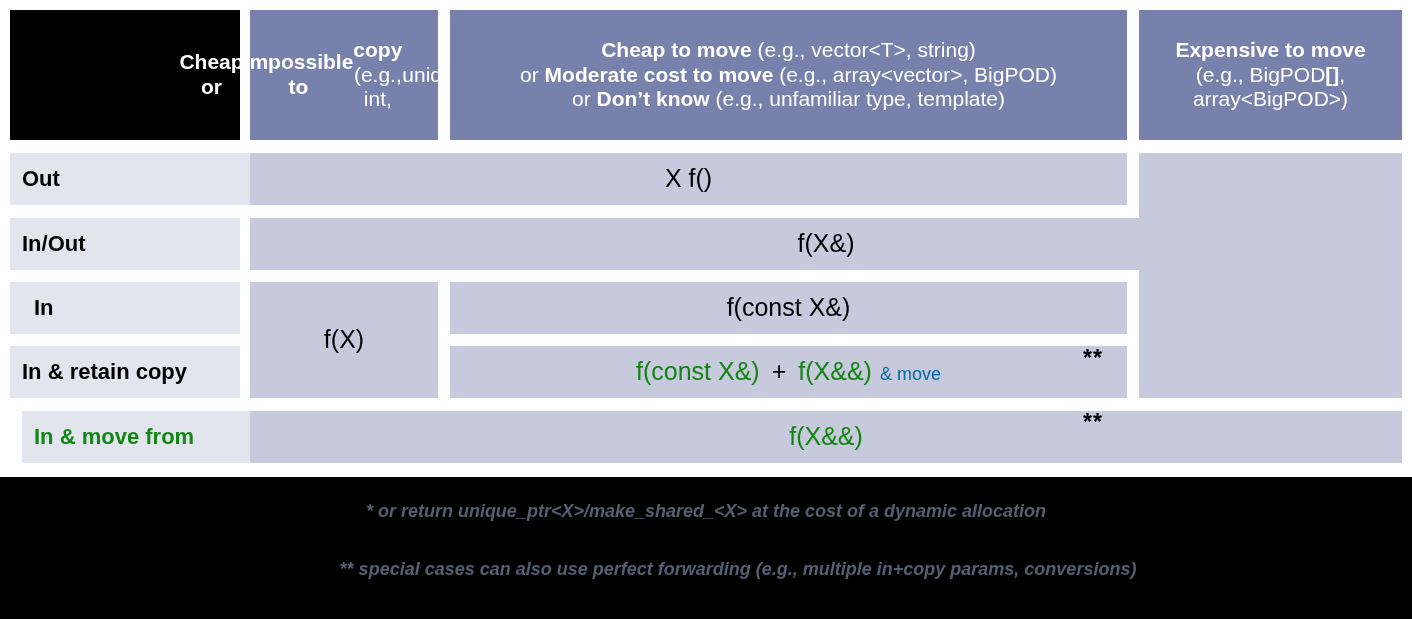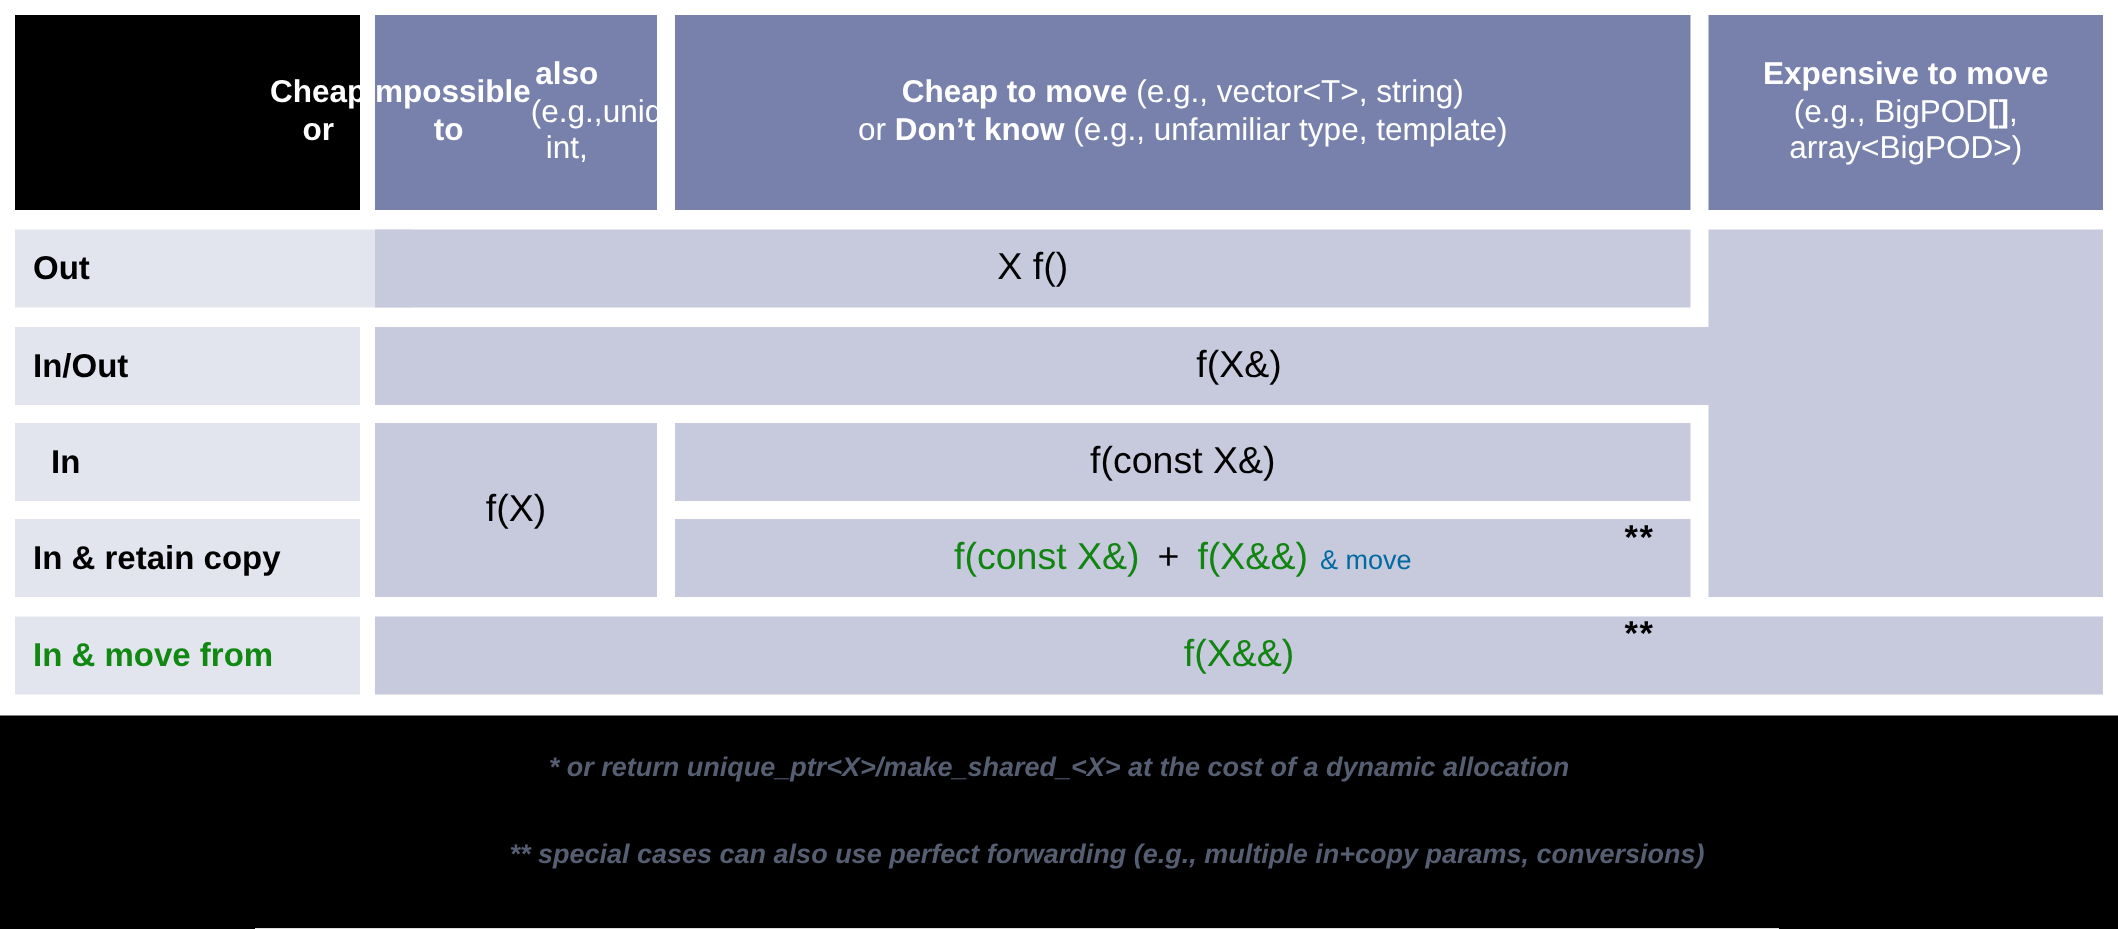--- a/index.html
+++ b/index.html
@@ -44,21 +44,21 @@
 
   .rowlabel {
     background: #e2e5ee;
     color: #000000;
     font-weight: bold;
     font-size: 22px;
     justify-content: flex-start;
     text-align: left;
     padding-left: 12px;
   }
-  .rowlabel.green { color: #118811; }
+  .rowlabel.green { color: #118811; margin-left: 12px; }
 
   .datacell {
     background: #c6cadc;
     color: #000000;
     font-size: 25px;
     font-weight: normal;
   }
 
   .code-green { color: #128412; }
   .amp-move {
@@ -110,30 +110,33 @@
   <div class="cell corner-blank" style="left:10px; top:10px; width:230px; height:130px;"></div>
 
   <div class="cell hdr" style="left:250px; top:10px; width:188px; height:130px; flex-direction:row;">
     <div>
       <b>Cheap or</b>
     </div>
     <div>
       <b>impossible to</b>
     </div>
     <div>
-      <b>also</b><span class="lite"> (e.g., int,</span>
+      <b>copy</b><span class="lite"> (e.g., int,</span>
     </div>
     <div>
       <span class="lite">unique_ptr)</span>
     </div>
   </div>
 
   <div class="cell hdr" style="left:450px; top:10px; width:677px; height:130px; flex-direction:column;">
     <div>
       <b>Cheap to move</b><span class="lite"> (e.g., vector&lt;T&gt;, string)</span>
+    </div>
+    <div>
+      <span class="lite">or </span><b>Moderate cost to move</b><span class="lite"> (e.g., array&lt;vector&gt;, BigPOD)</span>
     </div>
     <div>
       <span class="lite">or </span><b>Don’t know</b><span class="lite"> (e.g., unfamiliar type, template)</span>
     </div>
   </div>
 
   <div class="cell hdr" style="left:1139px; top:10px; width:263px; height:130px; flex-direction:column;">
     <div>
       <b>Expensive to move</b>
     </div>

